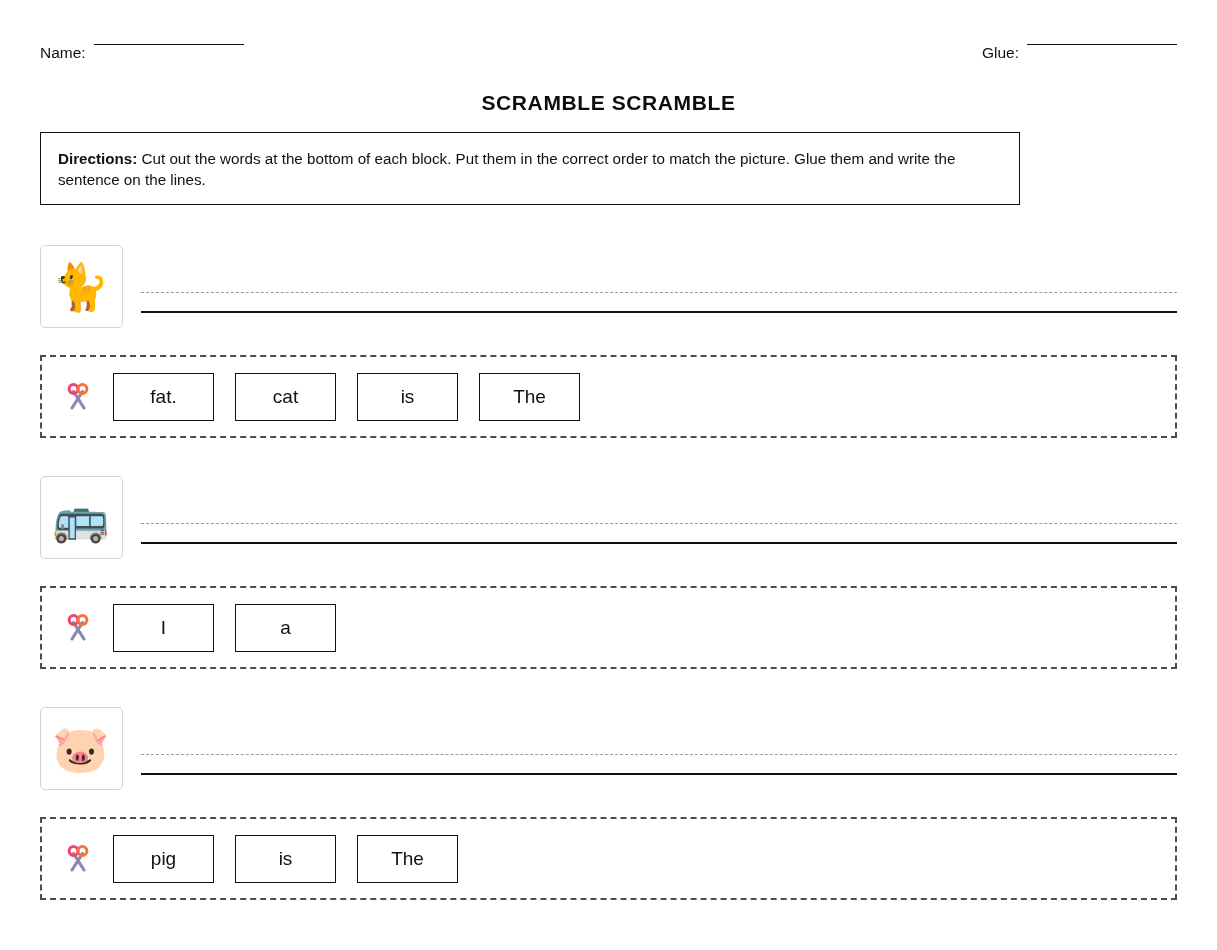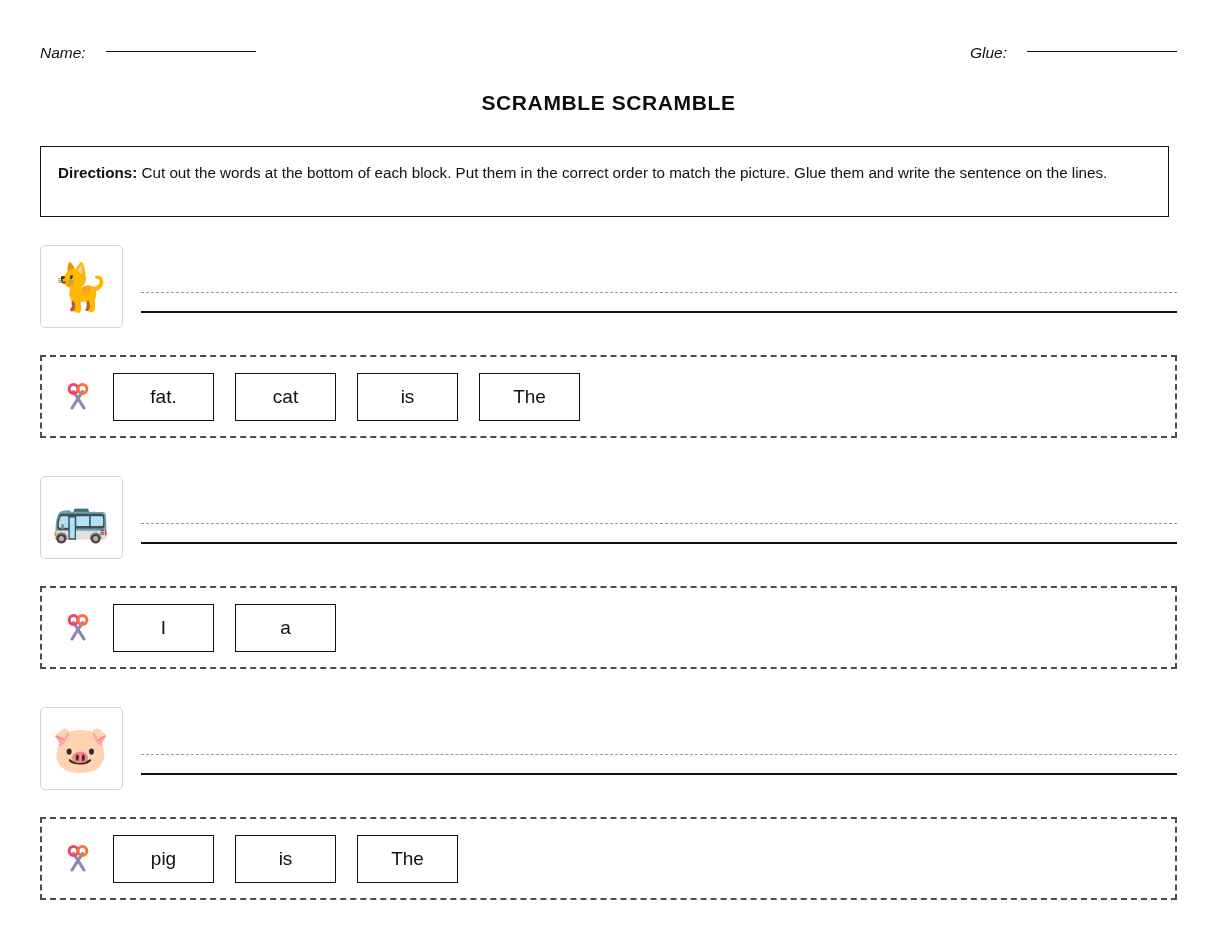--- a/index.html
+++ b/index.html
@@ -23,23 +23,22 @@
     top: 36px;
     left: 40px;
     right: 40px;
     height: 26px;
     display: flex;
     justify-content: space-between;
     align-items: flex-end;
   }
   .field {
     display: flex;
-    align-items: center;
-    gap: 20px;
-    font-style: italic;
+    align-items: flex-start;
+    gap: 8px;
   }
   .field-label {
     font-size: 15.5px;
     line-height: 18px;
     color: #111111;
     white-space: nowrap;
   }
   .field-rule {
     display: block;
     width: 150px;
@@ -57,23 +56,23 @@
     text-align: center;
     font-size: 21px;
     font-weight: bold;
     letter-spacing: 0.6px;
     color: #0d0d0d;
   }
 
   
   .directions-box {
     position: absolute;
-    top: 146px;
+    top: 132px;
     left: 40px;
-    width: 1129px;
+    width: 980px;
     min-height: 71px;
     border: 1.6px solid #111111;
     background: #ffffff;
     padding: 15px 16px 14px 17px;
   }
   .directions-text {
     font-size: 15.2px;
     line-height: 21px;
     color: #111111;
   }

